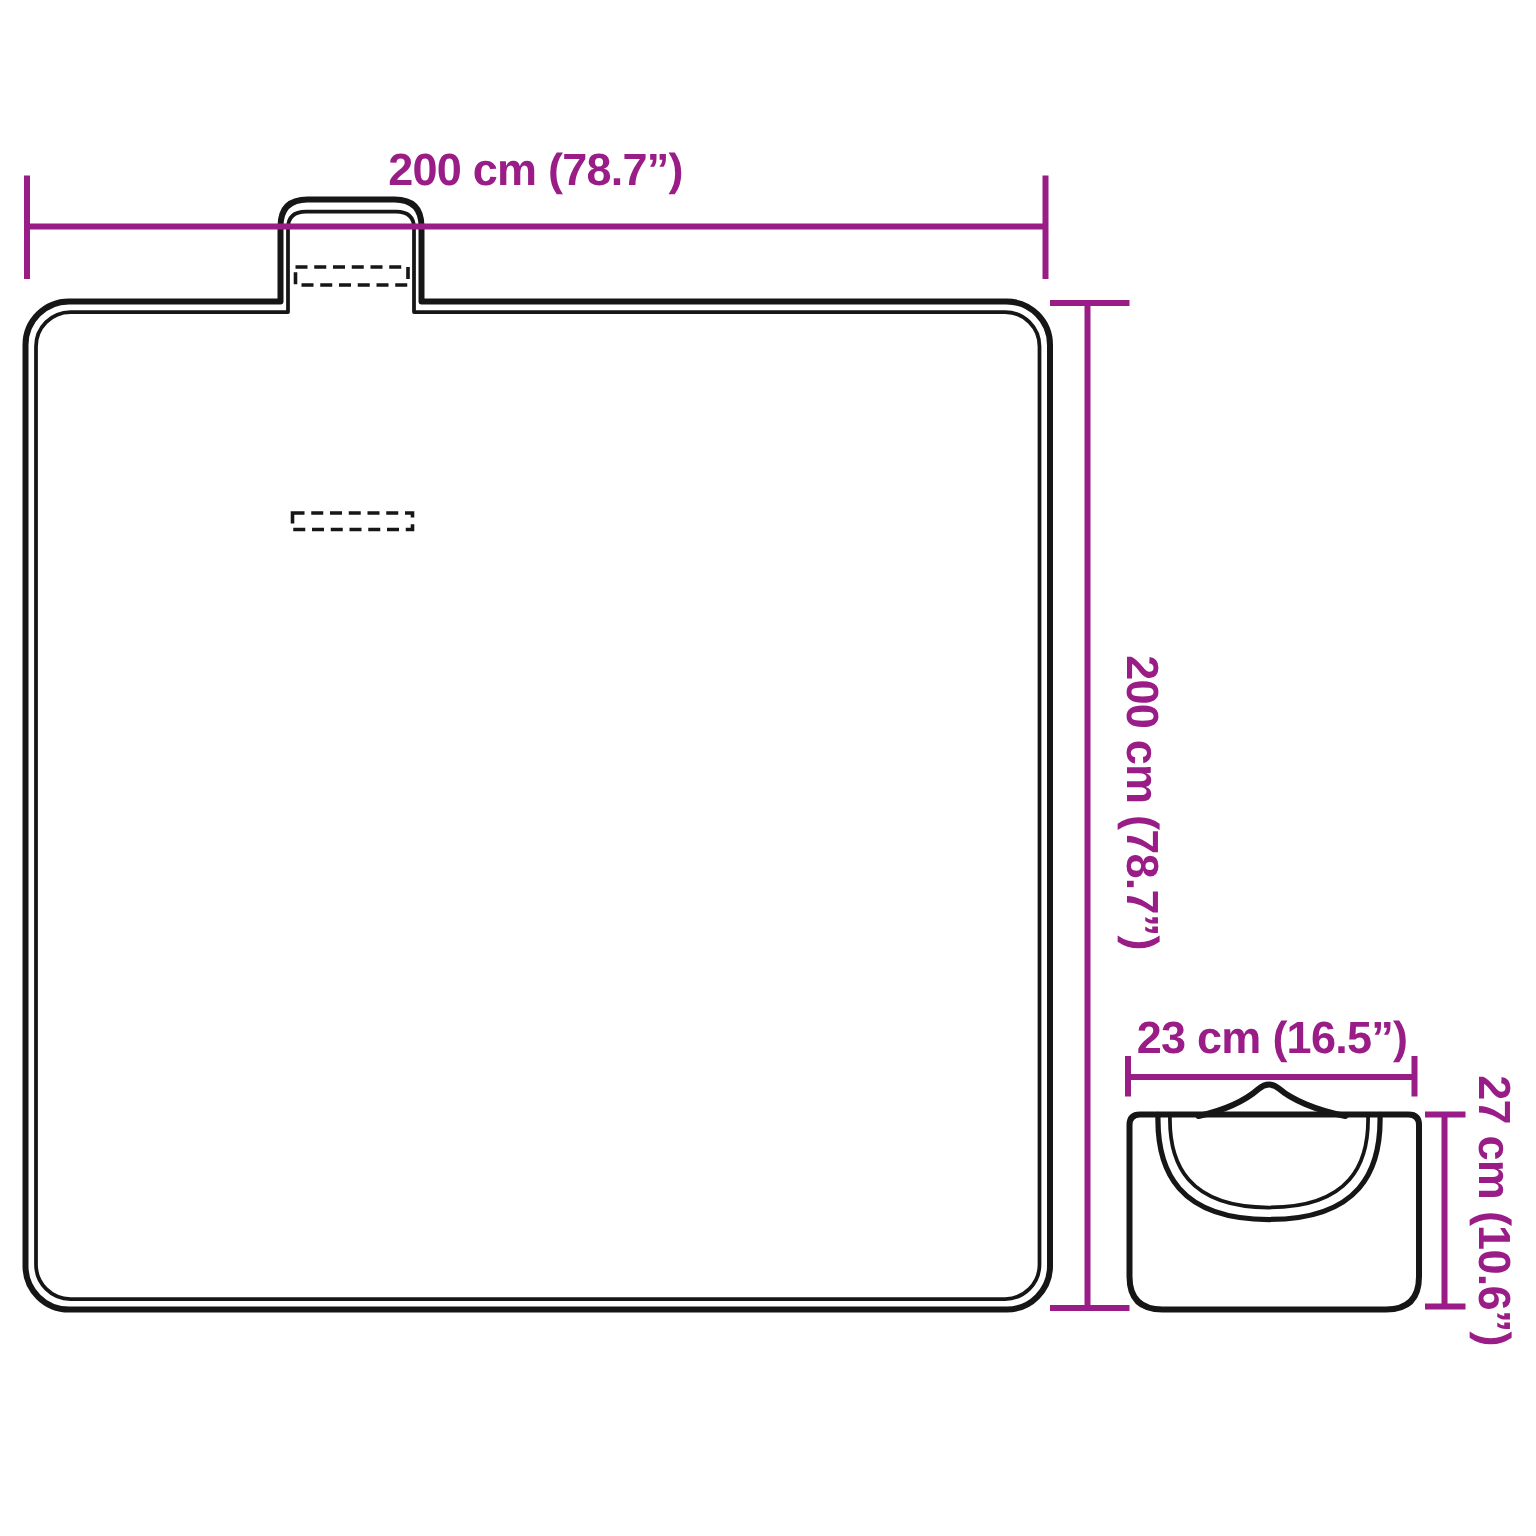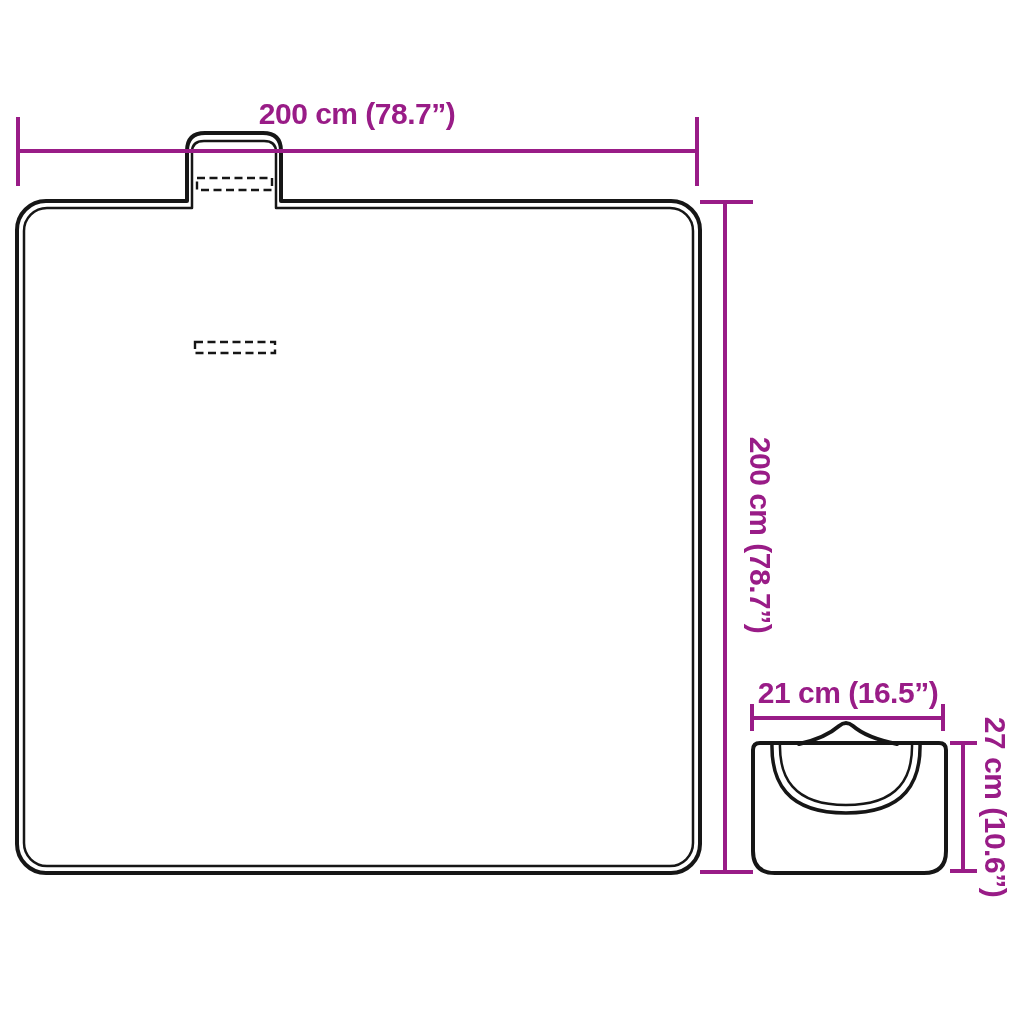--- a/index.html
+++ b/index.html
@@ -105,17 +105,17 @@
       <line x1="963" y1="743" x2="963" y2="871"></line>
       <line x1="950" y1="743" x2="977" y2="743"></line>
       <line x1="950" y1="871" x2="977" y2="871"></line>
     </g>
   </svg>
 
   <div class="label" style="left:357px; top:114px;">200 cm (78.7”)</div>
 
   <div class="label rot" style="left:760px; top:535px;">200 cm (78.7”)</div>
 
-  <div class="label" style="left:848px; top:693px;">21 cm (16.5”)</div>
+  <div class="label" style="left:848px; top:693px;">23 cm (16.5”)</div>
 
   <div class="label rot" style="left:995px; top:807px;">27 cm (10.6”)</div>
 
 </div>
 
 </body></html>

